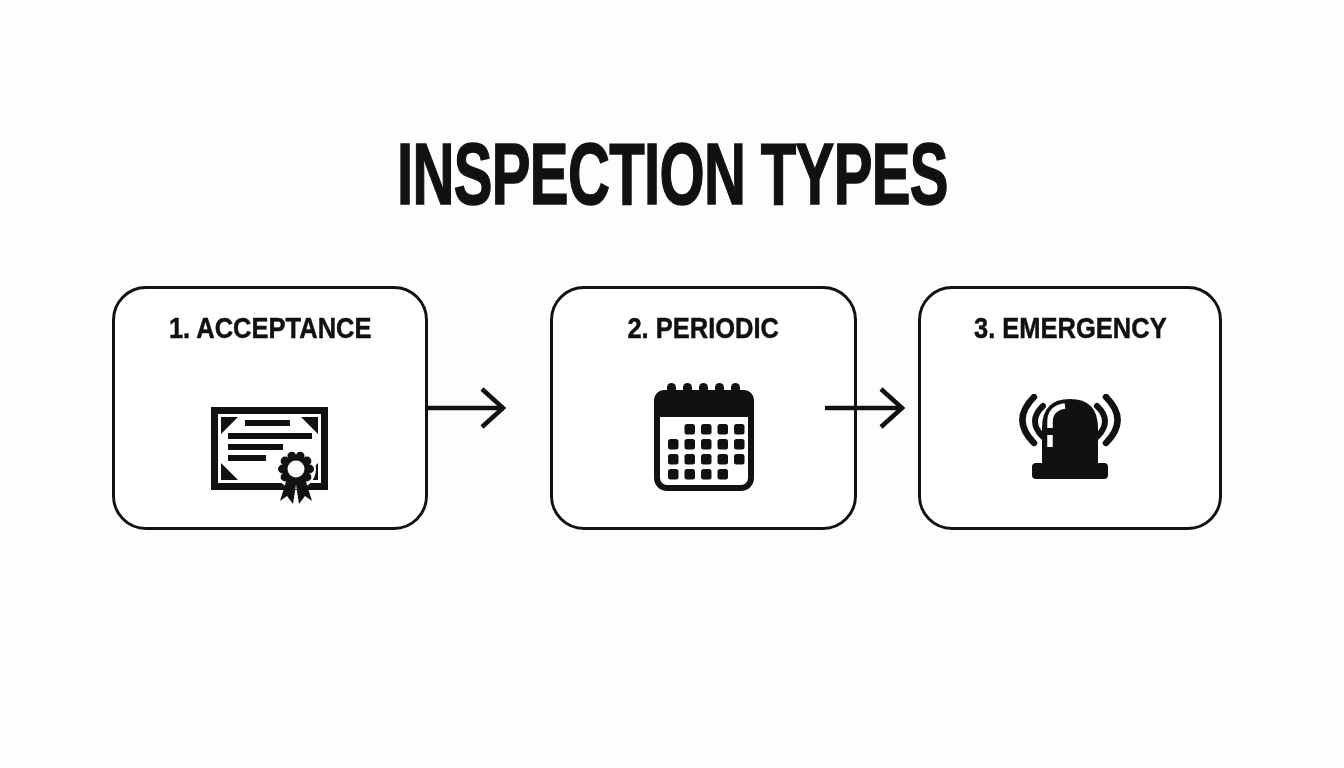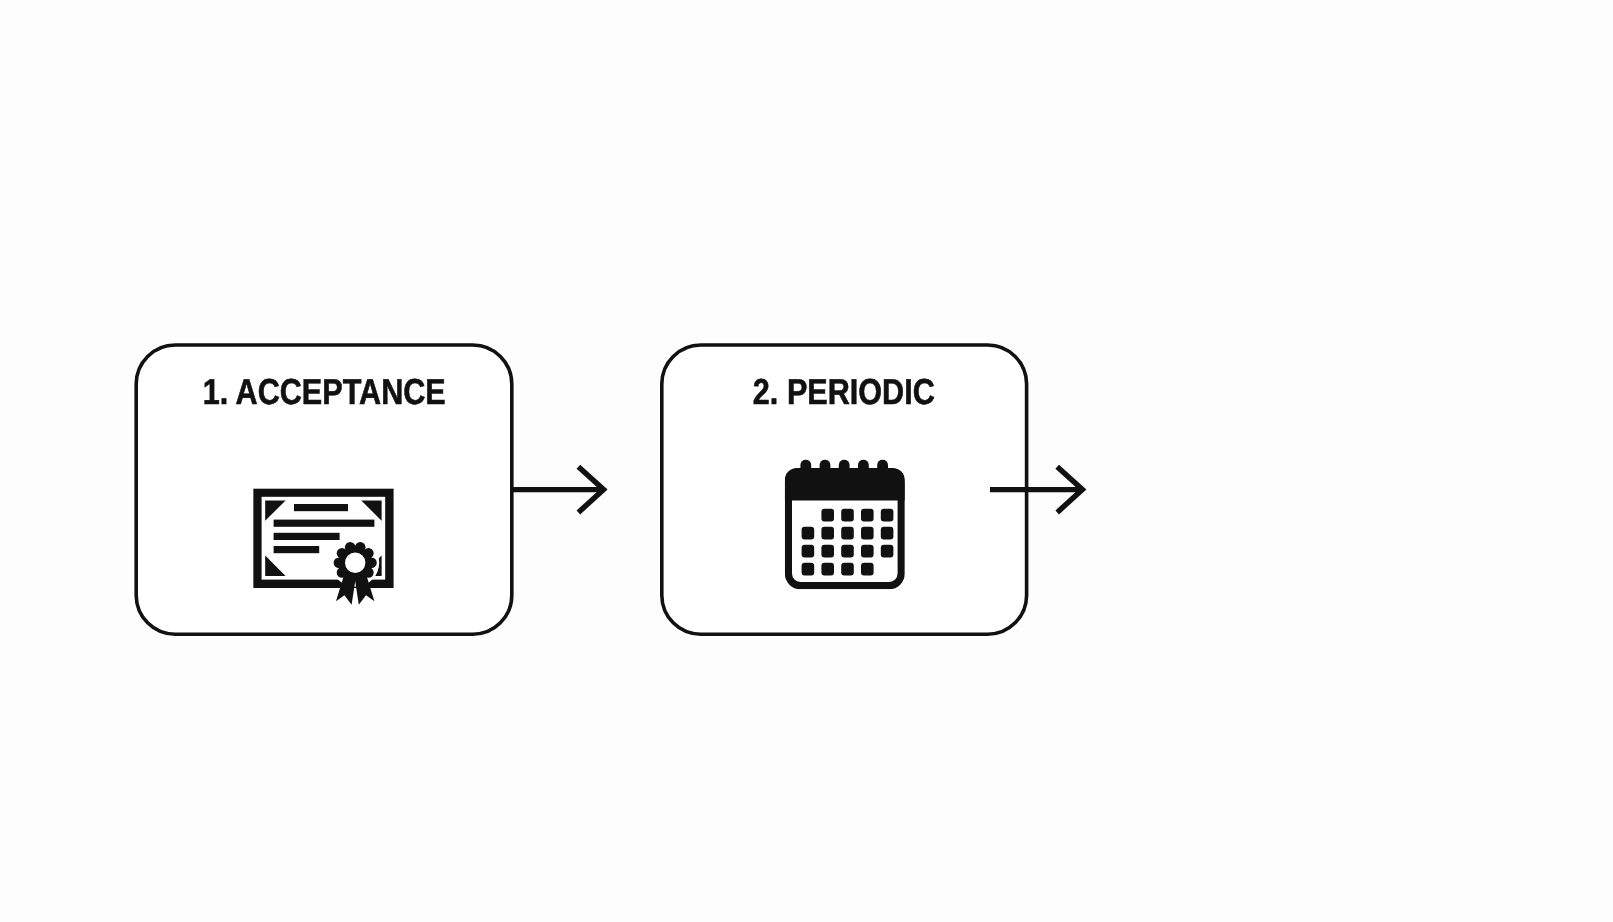--- a/index.html
+++ b/index.html
@@ -72,20 +72,23 @@
     top: 386px;
   }
   .arrow-1 { left: 426px; }
   .arrow-2 { left: 825px; }
 </style>
 </head>
 <body>
 
 <div class="canvas">
 
+  <div class="title-wrap">
+    <span class="title-text">INSPECTION TYPES</span>
+  </div>
 
   <div class="step-card card-1">
     <span class="step-label">1. ACCEPTANCE</span>
     <div class="icon-wrap">
       <svg width="118" height="100" viewBox="0 0 118 100" aria-hidden="true">
 
         <rect x="3.5" y="3.5" width="110" height="76" fill="#ffffff" stroke="#111111" stroke-width="7"></rect>
 
         <polygon points="10,10 27,10 10,27" fill="#111111"></polygon>
         <polygon points="107,10 90,10 107,27" fill="#111111"></polygon>
@@ -167,14 +170,34 @@
         </g>
       </svg>
     </div>
   </div>
 
   <svg class="flow-arrow arrow-2" width="84" height="44" viewBox="0 0 84 44" aria-hidden="true">
     <line x1="0" y1="22" x2="76" y2="22" stroke="#111111" stroke-width="4.5"></line>
     <polyline points="56,3 77,22 56,41" fill="none" stroke="#111111" stroke-width="4.5"></polyline>
   </svg>
 
+  <div class="step-card card-3">
+    <span class="step-label">3. EMERGENCY</span>
+    <div class="icon-wrap">
+      <svg width="120" height="86" viewBox="0 0 120 86" aria-hidden="true">
+
+        <path d="M32,70 V34 Q32,5 60,5 Q88,5 88,34 V70 Z" fill="#111111"></path>
+
+        <path d="M55,12 Q40,14 40,28 V34" fill="none" stroke="#ffffff" stroke-width="5.5" stroke-linecap="butt"></path>
+        <path d="M40,41 V53" fill="none" stroke="#ffffff" stroke-width="5.5" stroke-linecap="butt"></path>
+
+        <rect x="22" y="69" width="76" height="16" rx="4" fill="#111111"></rect>
+
+        <path d="M24,3 Q1,26 24,49" fill="none" stroke="#111111" stroke-width="6.5" stroke-linecap="round"></path>
+        <path d="M33,12 Q17,27 33,43" fill="none" stroke="#111111" stroke-width="6" stroke-linecap="round"></path>
+
+        <path d="M96,3 Q119,26 96,49" fill="none" stroke="#111111" stroke-width="6.5" stroke-linecap="round"></path>
+        <path d="M87,12 Q103,27 87,43" fill="none" stroke="#111111" stroke-width="6" stroke-linecap="round"></path>
+      </svg>
+    </div>
+  </div>
 
 </div>
 
 </body></html>

